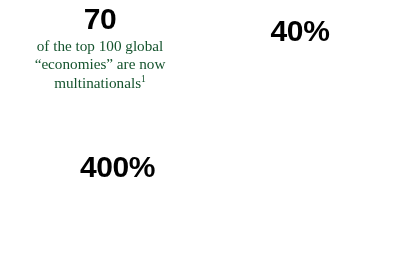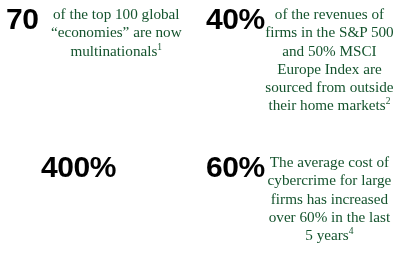--- a/index.html
+++ b/index.html
@@ -17,26 +17,27 @@
   .stats-grid {
     width: 400px;
     height: 279px;
     display: grid;
     grid-template-columns: 1fr 1fr;
     grid-template-rows: 140px 139px;
     box-sizing: border-box;
   }
   .stat-cell {
     display: flex;
-    align-items: flex-start;
+    flex-direction: column;
+    align-items: center;
     box-sizing: border-box;
     padding: 0 6px;
   }
   .cell-tl { padding-top: 3px; }
-  .cell-tr { padding-top: 3px; }
+  .cell-tr { padding-top: 15px; }
   .cell-bl { padding-top: 11px; margin-left: 35px; }
   .cell-br { padding-top: 11px; }
 
   .stat-headline {
     font-family: "Liberation Sans", sans-serif;
     font-weight: bold;
     font-size: 30px;
     line-height: 32px;
     letter-spacing: -0.4px;
     text-align: center;
@@ -65,25 +66,20 @@
 
 <div class="stats-grid">
 
   <div class="stat-cell cell-tl">
     <div class="stat-headline">70</div>
     <div class="stat-body"><span>of the top 100 global “economies” are now multinationals</span><sup>1</sup></div>
   </div>
 
   <div class="stat-cell cell-tr">
     <div class="stat-headline">40%</div>
-    <div class="stat-body"><span>of the revenues of firms in the S&amp;P 500 and 50% MSCI Europe Index are sourced from outside their home markets</span><sup>2</sup></div>
   </div>
 
   <div class="stat-cell cell-bl">
     <div class="stat-headline">400%</div>
   </div>
 
-  <div class="stat-cell cell-br">
-    <div class="stat-headline">60%</div>
-    <div class="stat-body"><span>The average cost of cybercrime for large firms has increased over 60% in the last 5 years</span><sup>4</sup></div>
-  </div>
 
 </div>
 
 </body></html>

